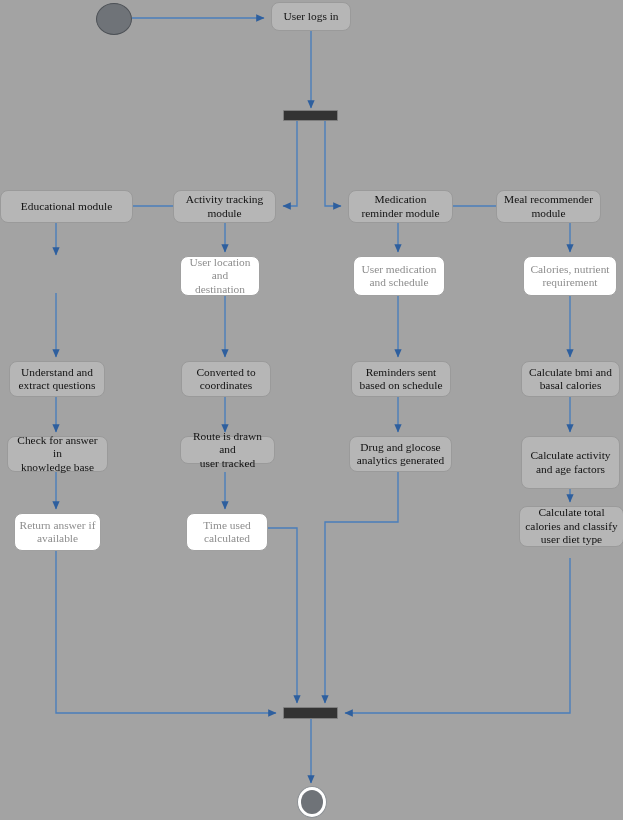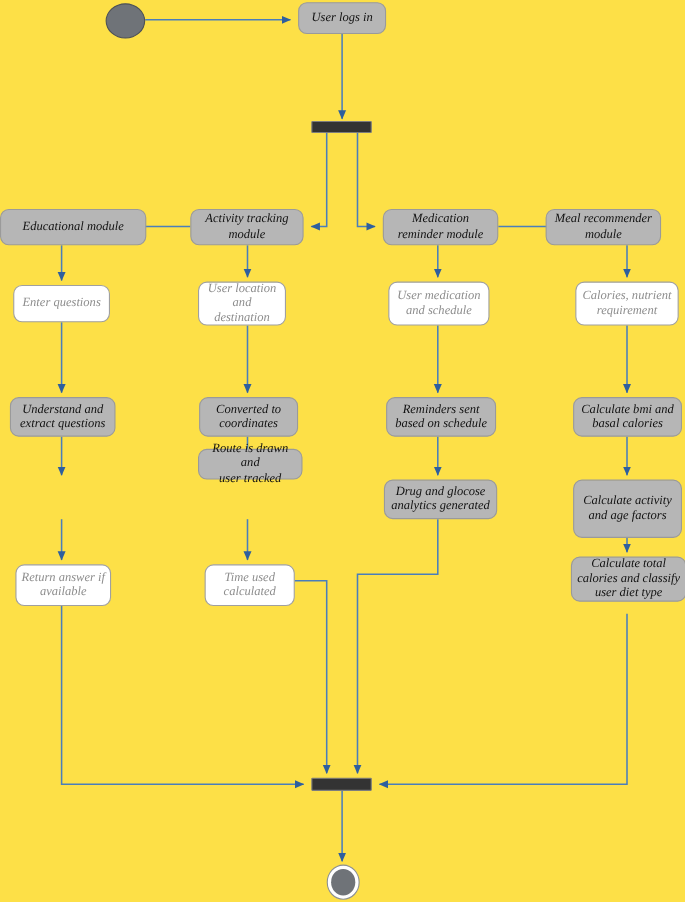--- a/index.html
+++ b/index.html
@@ -8,23 +8,22 @@
     padding: 0;
     background: #ffffff;
   }
   body {
     font-family: "Liberation Serif", "DejaVu Serif", serif;
   }
   #diagram-canvas {
     position: relative;
     width: 623px;
     height: 820px;
-    background: #fde047;
+    background: #a3a3a3;
     overflow: hidden;
-    font-style: italic;
   }
   #edge-layer {
     position: absolute;
     left: 0;
     top: 0;
     width: 623px;
     height: 820px;
     pointer-events: none;
   }
   .node {
@@ -141,38 +140,39 @@
   <div class="node action" style="left:271px;top:2px;width:80px;height:29px;">User logs in</div>
 
   <div class="node action" style="left:0px;top:190px;width:133px;height:33px;">Educational module</div>
   <div class="node action" style="left:173px;top:190px;width:103px;height:33px;">Activity tracking
 module</div>
   <div class="node action" style="left:348px;top:190px;width:105px;height:33px;">Medication
 reminder module</div>
   <div class="node action" style="left:496px;top:190px;width:105px;height:33px;">Meal recommender
 module</div>
 
-  <div class="node object" style="left:12px;top:259px;width:88px;height:34px;">Enter questions</div>
   <div class="node object" style="left:180px;top:256px;width:80px;height:40px;">User location and
 destination</div>
   <div class="node object" style="left:353px;top:256px;width:92px;height:40px;">User medication
 and schedule</div>
   <div class="node object" style="left:523px;top:256px;width:94px;height:40px;">Calories, nutrient
 requirement</div>
 
   <div class="node action" style="left:9px;top:361px;width:96px;height:36px;">Understand and
 extract questions</div>
   <div class="node action" style="left:181px;top:361px;width:90px;height:36px;">Converted to
 coordinates</div>
   <div class="node action" style="left:351px;top:361px;width:100px;height:36px;">Reminders sent
 based on schedule</div>
   <div class="node action" style="left:521px;top:361px;width:99px;height:36px;">Calculate bmi and
 basal calories</div>
 
-  <div class="node action" style="left:180px;top:408px;width:95px;height:28px;">Route is drawn and
+  <div class="node action" style="left:7px;top:436px;width:101px;height:36px;">Check for answer in
+knowledge base</div>
+  <div class="node action" style="left:180px;top:436px;width:95px;height:28px;">Route is drawn and
 user tracked</div>
   <div class="node action" style="left:349px;top:436px;width:103px;height:36px;">Drug and glocose
 analytics generated</div>
   <div class="node action" style="left:521px;top:436px;width:99px;height:53px;">Calculate activity
 and age factors</div>
 
   <div class="node object" style="left:14px;top:513px;width:87px;height:38px;">Return answer if
 available</div>
   <div class="node object" style="left:186px;top:513px;width:82px;height:38px;">Time used
 calculated</div>

